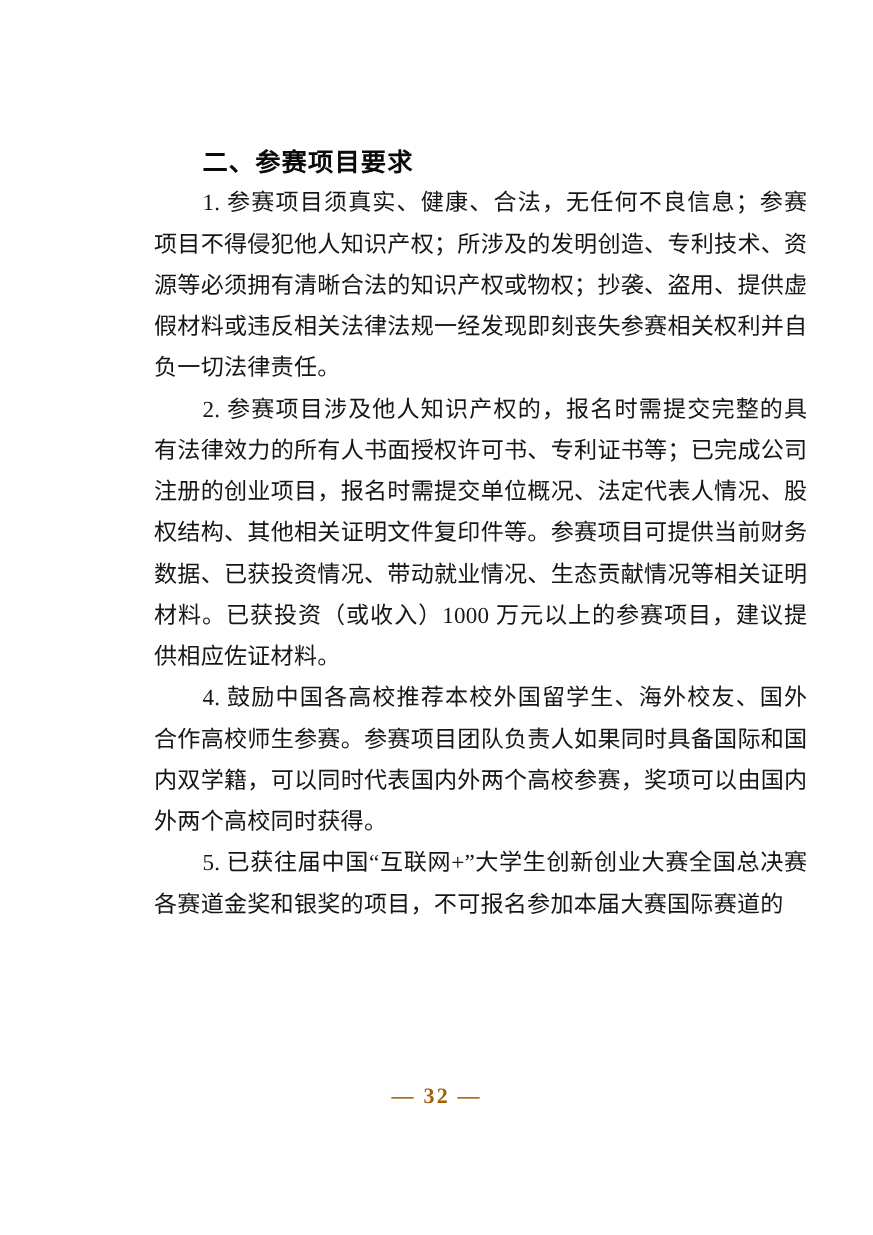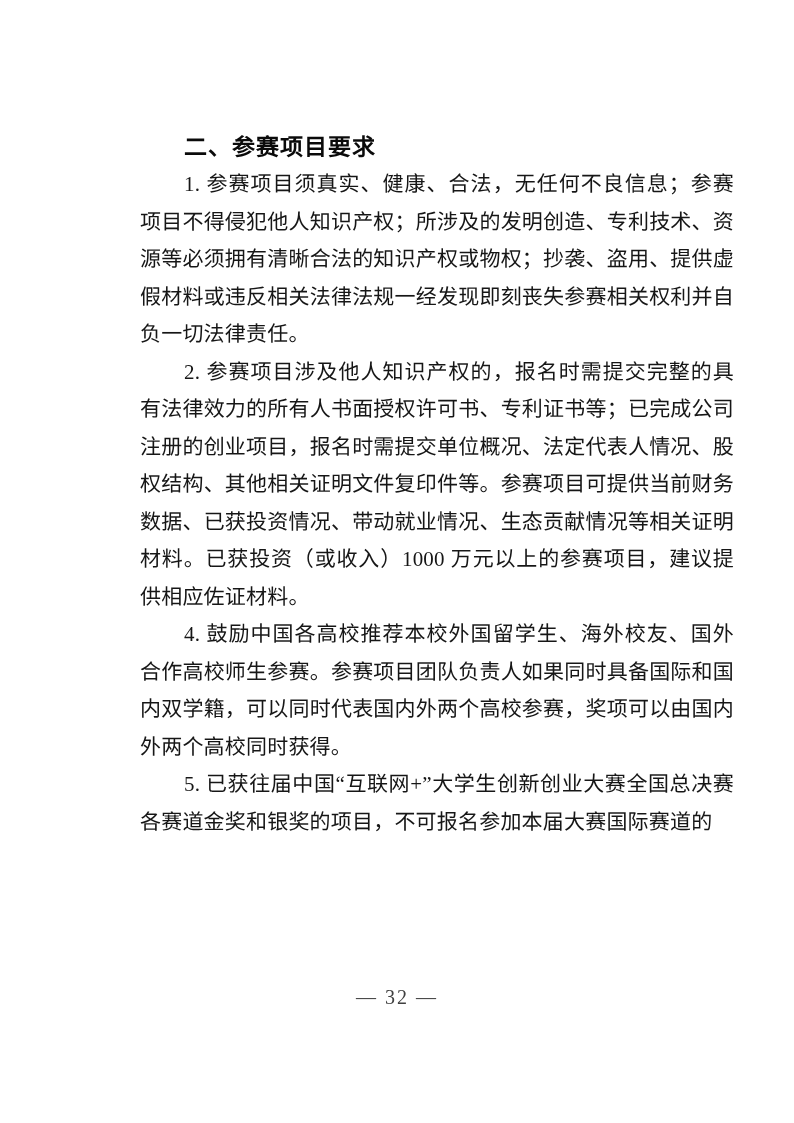--- a/index.html
+++ b/index.html
@@ -43,24 +43,24 @@
     letter-spacing: 0.2px;
     color: #161616;
   }
   .page-footer {
     position: absolute;
     top: 986px;
     left: 0;
     width: 100%;
     text-align: center;
     font-family: "Liberation Serif", "DejaVu Serif", serif;
-    font-weight: 400;
+    font-weight: 700;
     font-size: 20px;
     letter-spacing: 2px;
-    color: #404040;
+    color: #a16207;
   }
 </style>
 </head>
 <body>
 
 <div class="doc-page">
   <div class="content">
     <h2 class="section-heading">二、参赛项目要求</h2>
     <p class="para">1. 参赛项目须真实、健康、合法，无任何不良信息；参赛项目不得侵犯他人知识产权；所涉及的发明创造、专利技术、资源等必须拥有清晰合法的知识产权或物权；抄袭、盗用、提供虚假材料或违反相关法律法规一经发现即刻丧失参赛相关权利并自负一切法律责任。</p>
     <p class="para">2. 参赛项目涉及他人知识产权的，报名时需提交完整的具有法律效力的所有人书面授权许可书、专利证书等；已完成公司注册的创业项目，报名时需提交单位概况、法定代表人情况、股权结构、其他相关证明文件复印件等。参赛项目可提供当前财务数据、已获投资情况、带动就业情况、生态贡献情况等相关证明材料。已获投资（或收入）1000 万元以上的参赛项目，建议提供相应佐证材料。</p>

